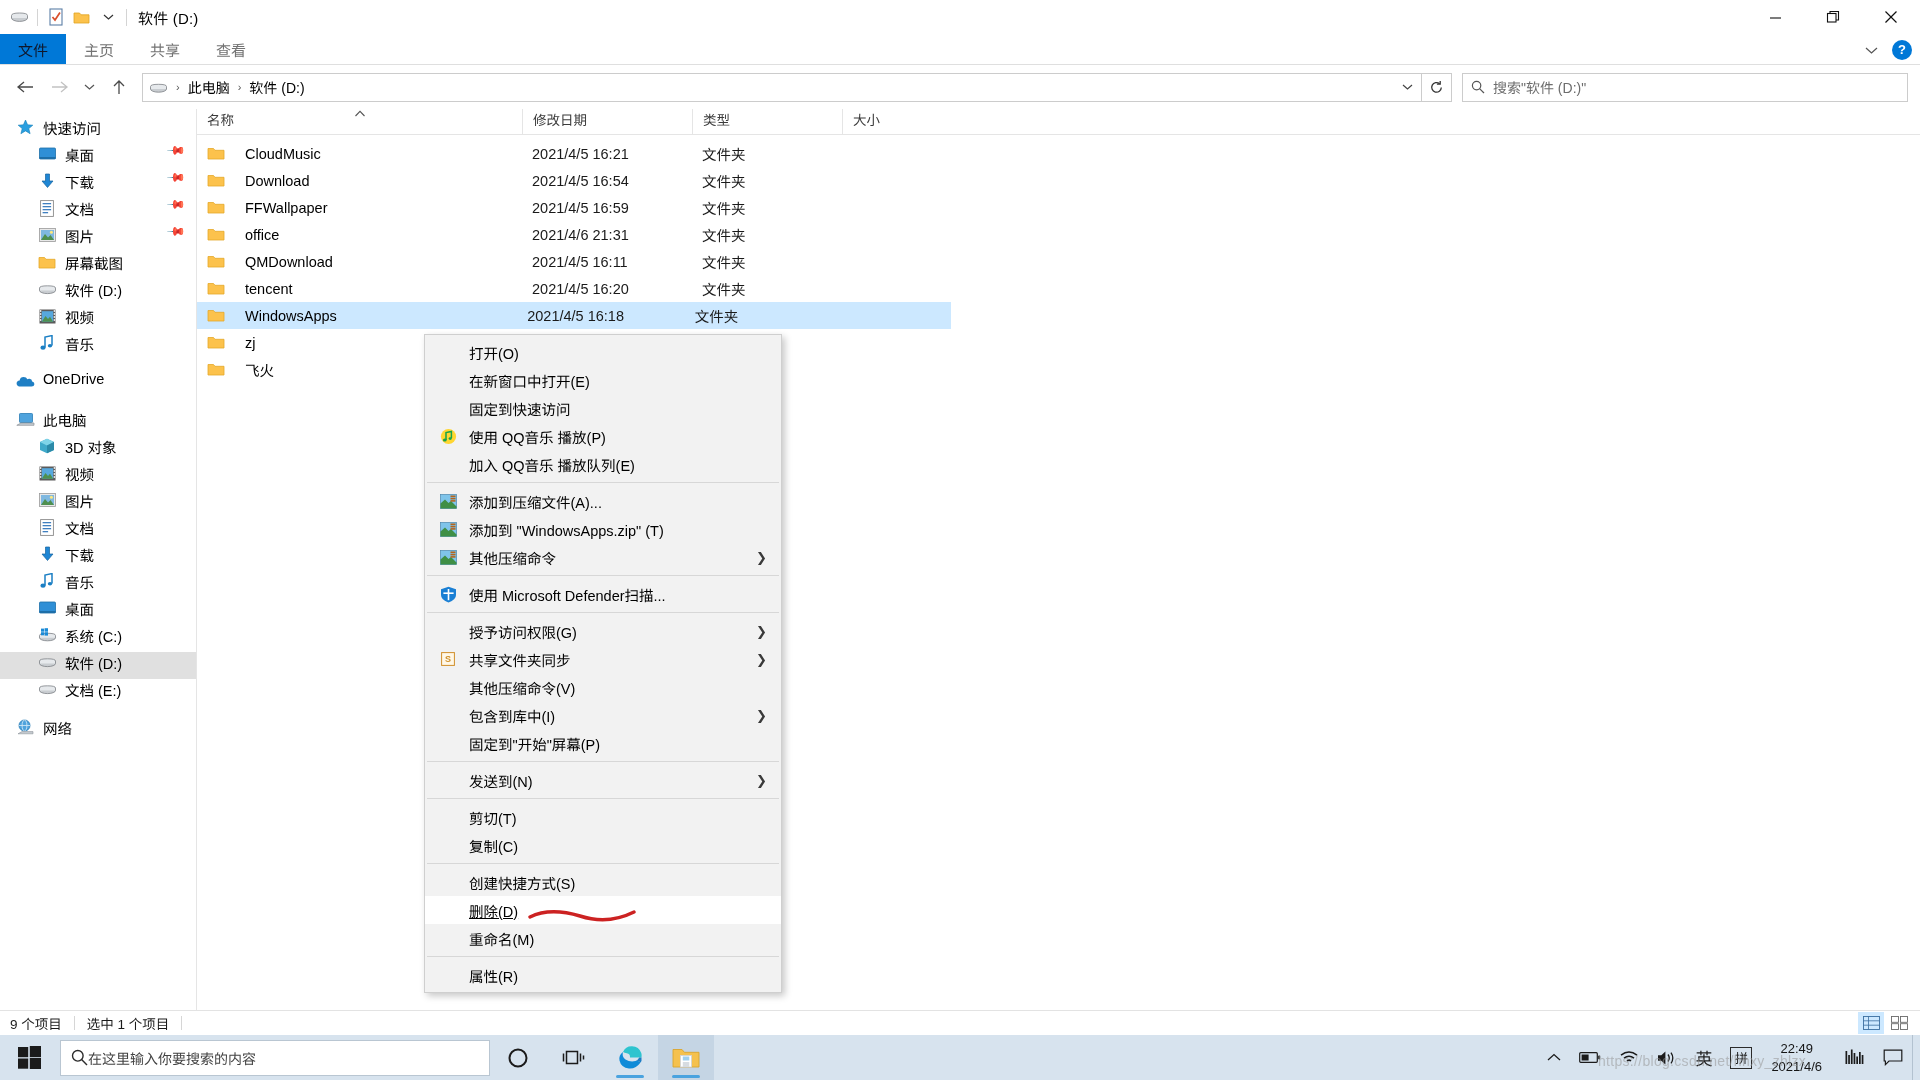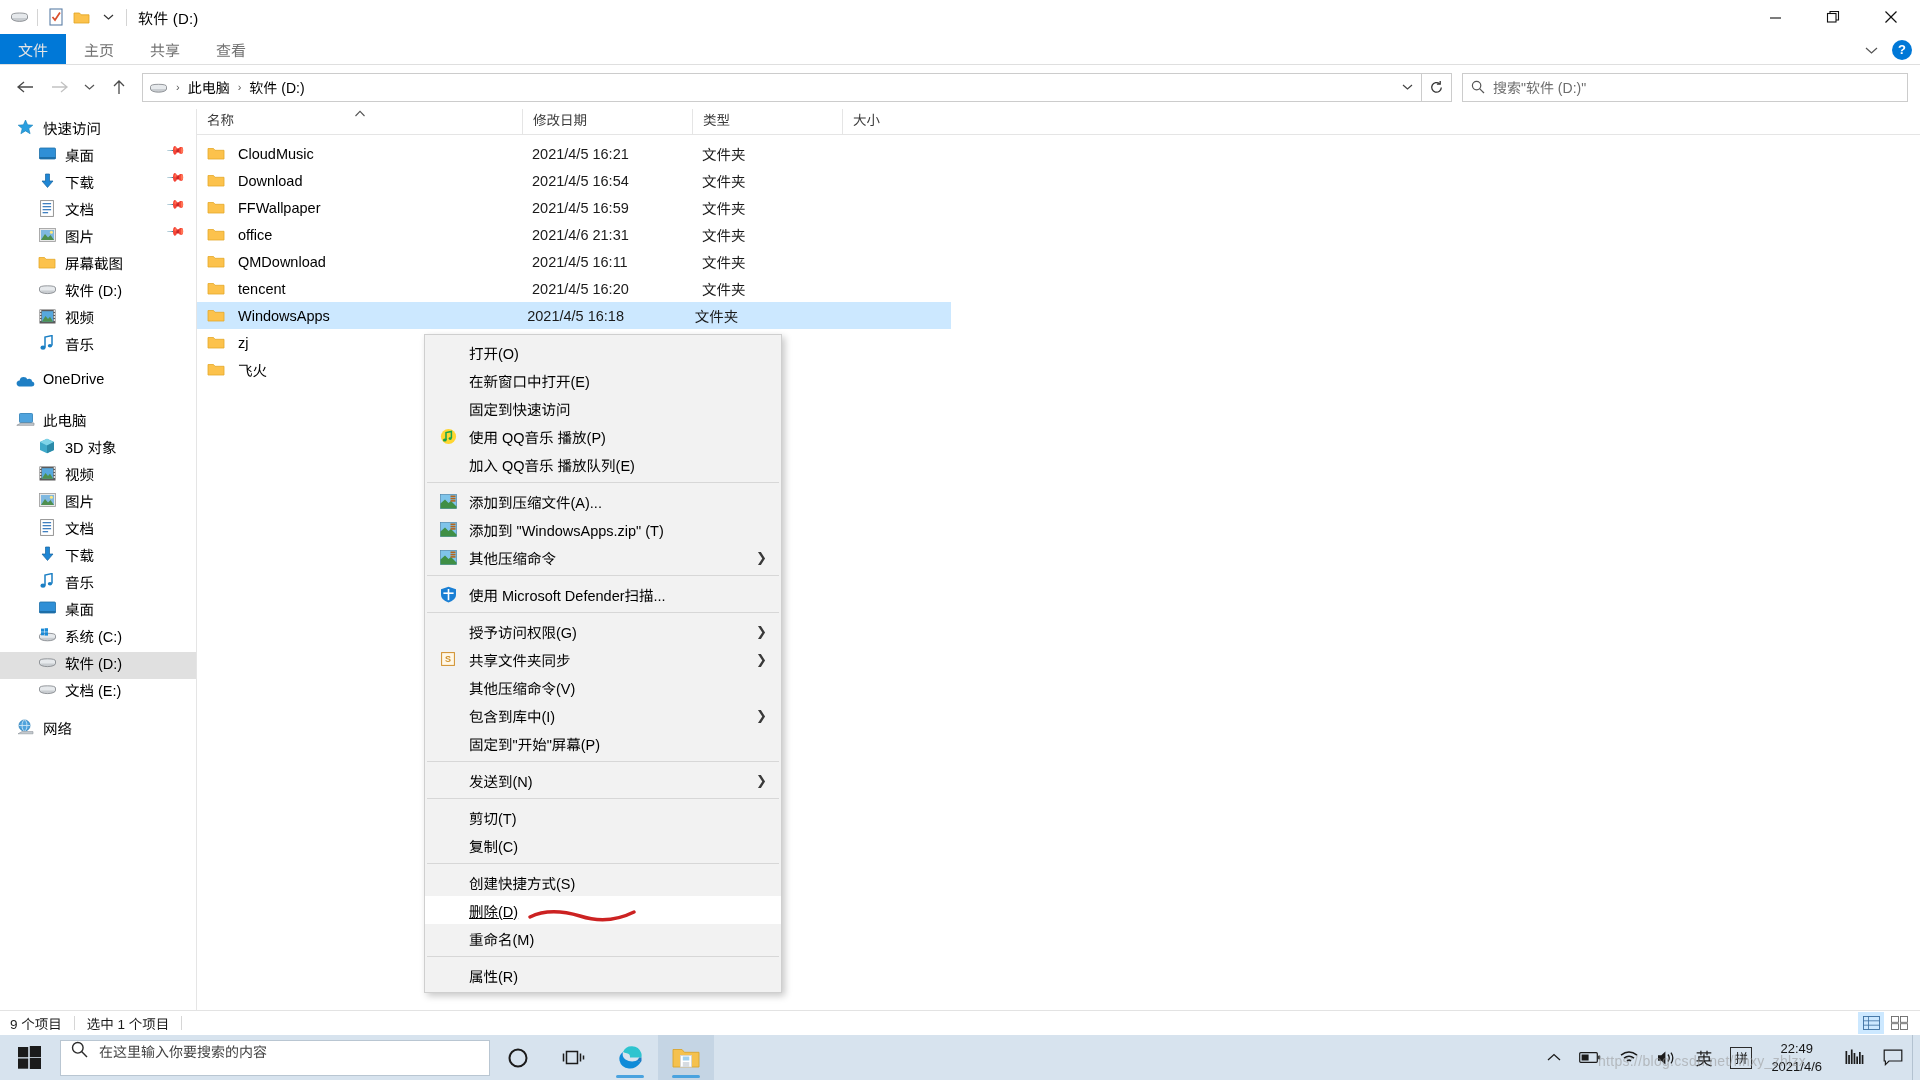--- a/index.html
+++ b/index.html
@@ -34,21 +34,21 @@
   
   .ribbon{
     position:absolute; left:0; top:34px; width:1920px; height:31px;
     background:#ffffff; display:flex; align-items:stretch;
     border-bottom:1px solid #dfdfdf;
   }
   .rtab{
     display:flex; align-items:center; padding:0 18px;
     font-size:15px; color:#737373; cursor:default;
   }
-  .rtab.active{ background:#0078d7; color:#e5e5e5; }
+  .rtab.active{ background:#0078d7; color:#0f172a; }
   .ribbon-right{
     position:absolute; right:8px; top:0; height:31px;
     display:flex; align-items:center; gap:14px;
   }
   .help-circle{
     width:20px;height:20px;border-radius:50%;background:#0078d7;color:#fff;
     font-size:13px;display:flex;align-items:center;justify-content:center;font-weight:bold;
   }
 
   
@@ -134,21 +134,21 @@
   .col-type{ width:150px; }
   .col-size{ width:120px; }
 
   .rows{ position:relative; }
   .frow{
     height:27px; display:flex; align-items:center; font-size:14.5px; color:#000;
     cursor:default;
   }
   .frow.selected{ background:#cce8ff; }
   .cell{ display:flex; align-items:center; height:100%; padding-left:10px; }
-  .cell.name{ width:325px; gap:13px; }
+  .cell.name{ width:325px; gap:20px; }
   .cell.date{ width:170px; color:#1a1a1a; }
   .cell.type{ width:150px; color:#1a1a1a; }
   .cell.size{ width:120px; }
 
   .folder-ico{ width:18px; height:16px; flex:0 0 18px; }
 
   
   .statusbar{
     position:absolute; left:0; top:1010px; width:1920px; height:25px;
     background:#ffffff; border-top:1px solid #e3e3e3;
@@ -167,21 +167,21 @@
   .taskbar{
     position:absolute; left:0; top:1035px; width:1920px; height:45px;
     background:#d7e3ee;
     display:flex; align-items:center;
   }
   .start-btn{
     width:58px; height:45px; display:flex; align-items:center; justify-content:center;
   }
   .tb-search{
     width:430px; height:36px; background:#ffffff; border:1px solid #b9c6d2;
-    display:flex; padding:0 10px; gap:11px; margin-left:2px;
+    display:flex; align-items:center; padding:0 10px; margin-left:2px;
   }
   .tb-search-ph{ font-size:14px; color:#434343; }
   .tb-icon{
     width:56px; height:45px; display:flex; align-items:center; justify-content:center;
     position:relative;
   }
   .tb-icon.running::after{
     content:""; position:absolute; bottom:2px; left:14px; width:28px; height:3px;
     background:#4aa3df; border-radius:2px;
   }

